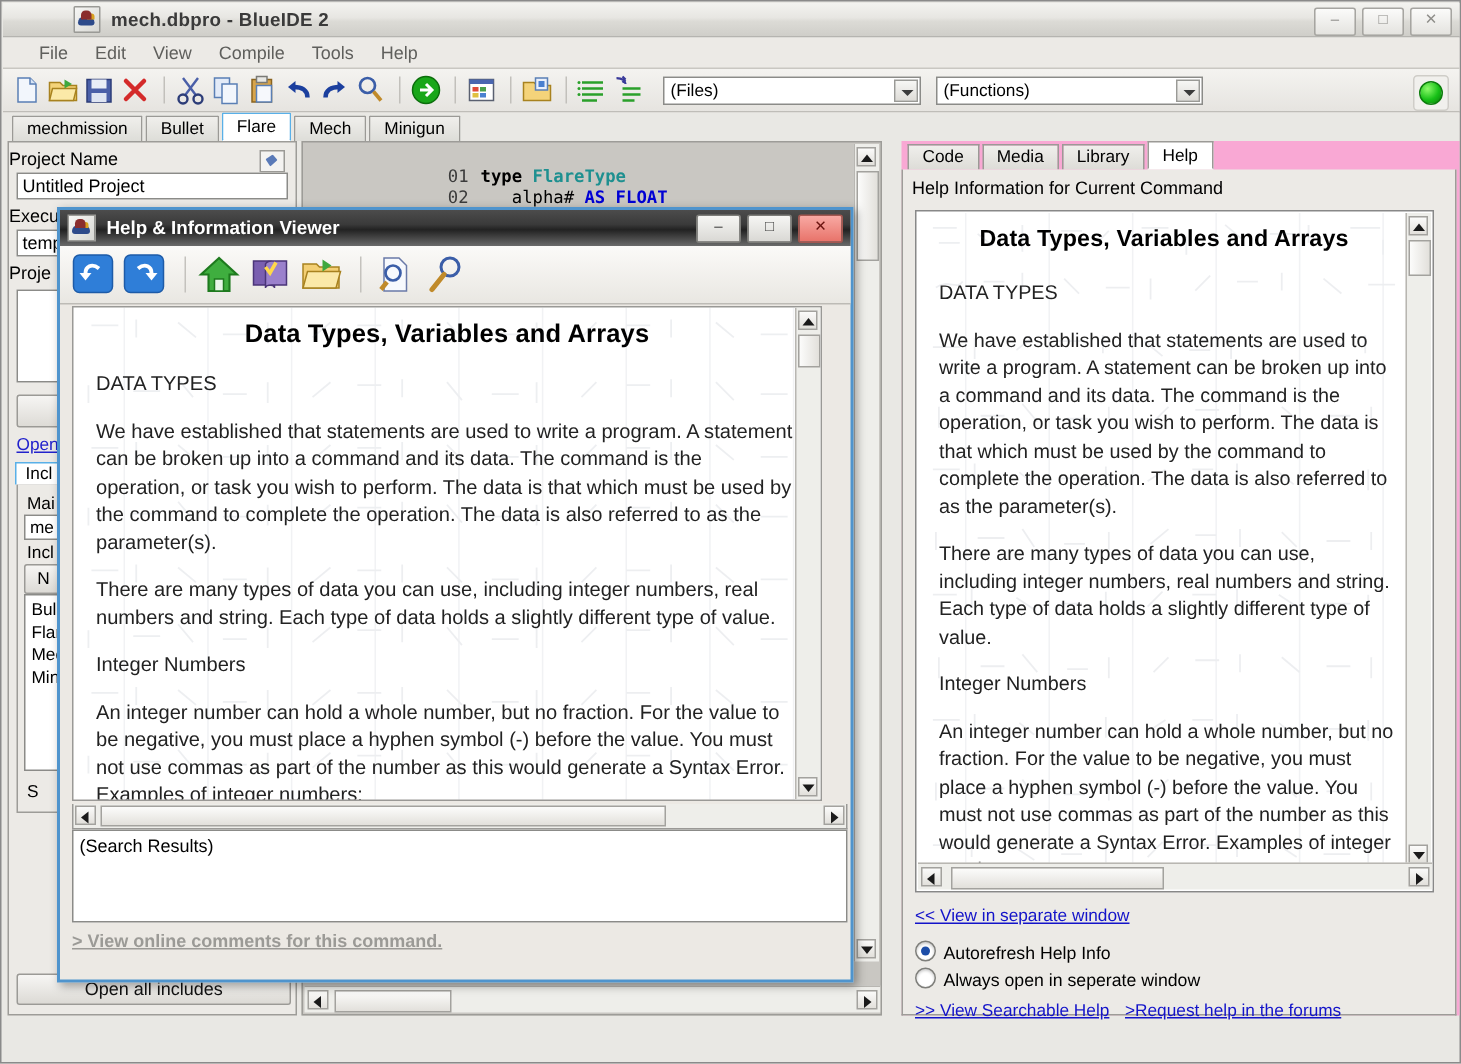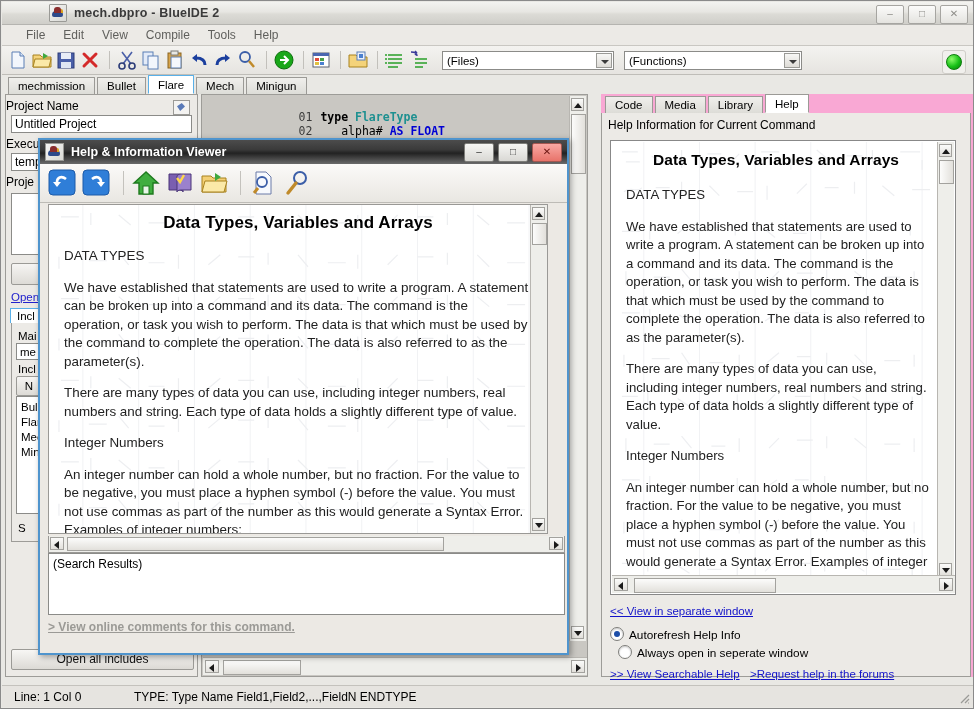--- a/index.html
+++ b/index.html
@@ -628,38 +628,29 @@
               <span class="tri r"></span>
             </div>
         </div>
       </div>
 
       <div style="position:absolute;left:8px;top:492px;" class="linkline">&lt;&lt; View in separate window</div>
 
       <div style="position:absolute;left:8px;top:514px;font-size:11.8px;">
         <span class="radio on"></span><span>Autorefresh Help Info</span>
       </div>
-      <div style="position:absolute;left:16px;top:532px;font-size:11.8px;">
+      <div style="position:absolute;left:8px;top:532px;font-size:11.8px;">
         <span class="radio"></span><span>Always open in seperate window</span>
       </div>
 
       <div style="position:absolute;left:8px;top:555px;" class="linkline">&gt;&gt; View Searchable Help</div>
       <div style="position:absolute;left:148px;top:555px;" class="linkline">&gt;Request help in the forums</div>
     </div>
   </div>
 
-  <div class="statusbar">
-    <span style="margin-left:12px;width:120px;display:inline-block;">Line: 1  Col 0</span>
-    <span>TYPE: Type Name Field1,Field2,...,FieldN ENDTYPE</span>
-    <svg class="sb-grip" viewBox="0 0 14 14">
-      <g stroke="#9a9a96" stroke-width="1.2">
-          <path d="M12 4L4 12M12 8L8 12M12 12h-1"></path>
-        </g>
-    </svg>
-  </div>
 
   <div class="dialog">
     <div class="dlg-title">
       <div class="dlg-icon"></div>
       <span class="dlg-title-text">Help &amp; Information Viewer</span>
       <div class="dlg-btns">
         <div class="dlg-btn">
             <i>–</i>
           </div>
         <div class="dlg-btn">

